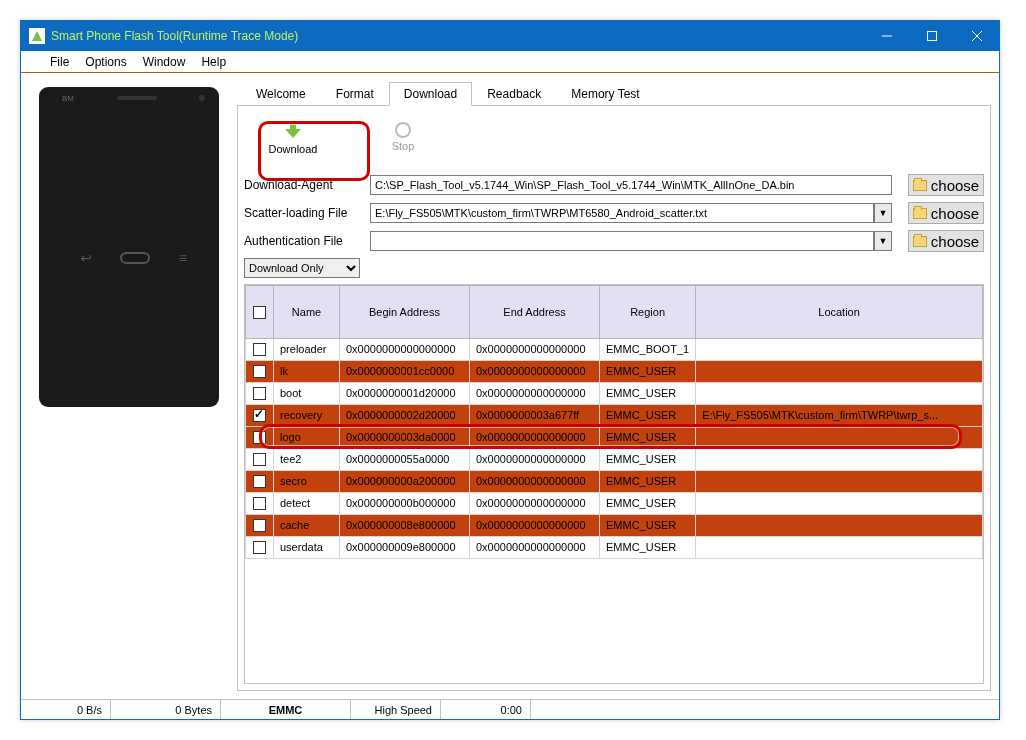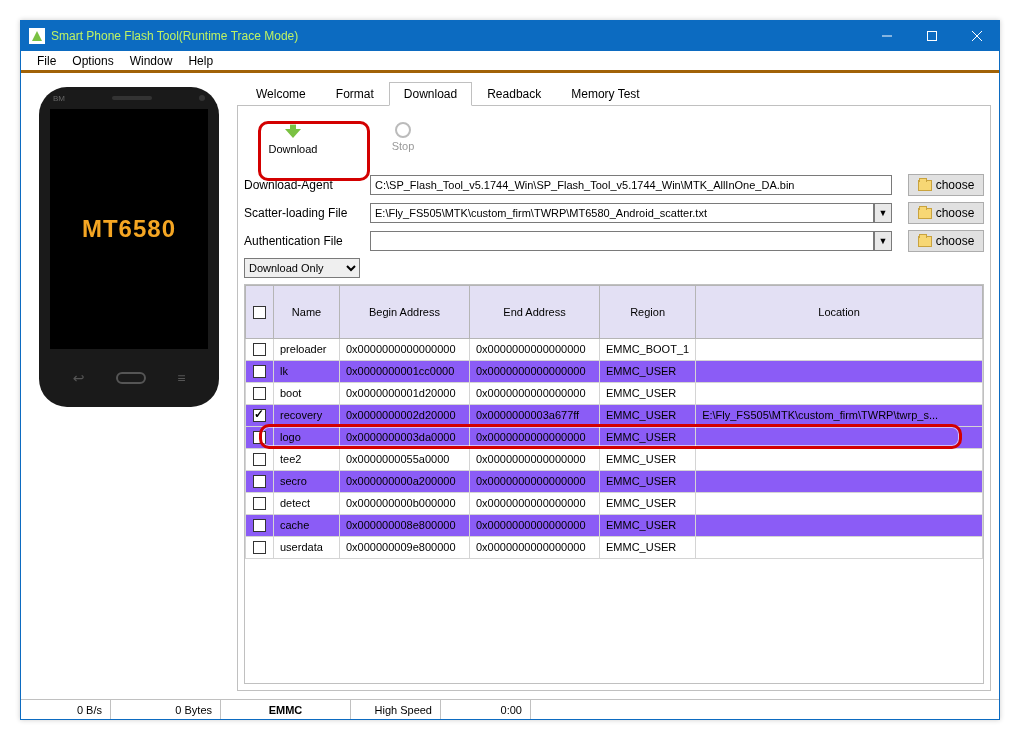--- a/index.html
+++ b/index.html
@@ -4,25 +4,25 @@
 <style>
 * { box-sizing: border-box; margin: 0; padding: 0; }
 body { font-family: "Segoe UI", Tahoma, sans-serif; font-size: 12px; background: #fff; width: 1026px; height: 740px; overflow: hidden; position: relative; }
 .window { width: 980px; height: 700px; margin: 20px; border: 1px solid #0c6bc1; background: #fff; display: flex; flex-direction: column; box-shadow: 0 0 5px rgba(0,0,0,0.2); }
 .titlebar { height: 30px; background: #0c6bc1; color: #bef264; display: flex; align-items: center; padding-left: 8px; }
 .titlebar-icon { width: 16px; height: 16px; background: #fff; margin-right: 6px; display: inline-flex; align-items: center; justify-content: center; }
 .titlebar-icon svg { width: 10px; height: 10px; }
 .titlebar-text { flex: 1; font-size: 12px; }
 .titlebar-btns { display: flex; }
 .titlebar-btn { width: 45px; height: 30px; display: flex; align-items: center; justify-content: center; color: #fff; }
-.menubar { height: 22px; display: flex; align-items: center; padding: 0 8px; background: #fff; border-bottom: 3px solid #a16207; }
+.menubar { height: 22px; display: flex; align-items: center; padding: 0 21px; background: #fff; border-bottom: 1px solid #a16207; }
 .menubar span { padding: 2px 8px; cursor: default; font-size: 12px; }
 .content { flex: 1; display: flex; padding: 8px; gap: 8px; }
 .left-panel { width: 200px; display: flex; flex-direction: column; align-items: center; padding-top: 6px; }
-.phone { width: 180px; height: 320px; background: #1a1a1a; border-radius: 28px; position: relative; display: flex; flex-direction: column; align-items: center; }
+.phone { width: 180px; height: 320px; background: #1a1a1a; border-radius: 9px; position: relative; display: flex; flex-direction: column; align-items: center; padding-left: 9px; }
 .phone-top { height: 22px; display: flex; align-items: center; justify-content: space-between; width: 100%; padding: 0 14px; }
 .phone-top .bm { color: #666; font-size: 8px; }
 .phone-top .speaker { width: 40px; height: 4px; background: #333; border-radius: 2px; }
 .phone-top .cam { width: 6px; height: 6px; background: #333; border-radius: 50%; }
 .phone-screen { width: 158px; height: 240px; background: #000; display: flex; align-items: center; justify-content: center; }
 .phone-screen span { color: #f5a623; font-weight: bold; font-size: 24px; letter-spacing: 1px; }
 .phone-bottom { flex: 1; display: flex; align-items: center; justify-content: space-around; width: 100%; padding: 0 18px; }
 .pbtn { color: #555; font-size: 14px; }
 .phone-bottom .home { width: 30px; height: 12px; border: 2px solid #555; border-radius: 8px; }
 .right-panel { flex: 1; display: flex; flex-direction: column; }
@@ -38,29 +38,29 @@
 .stop-circle { width: 16px; height: 16px; border: 2px solid #bbb; border-radius: 50%; }
 .highlight-red { position: absolute; border: 3px solid #d30000; border-radius: 10px; pointer-events: none; box-shadow: 0 0 0 1px rgba(255,255,255,0.6) inset; }
 .hl-download { left: 258px; top: 121px; width: 112px; height: 60px; }
 .hl-recovery { left: 259px; top: 424px; width: 703px; height: 25px; }
 .form-row { display: flex; align-items: center; gap: 16px; }
 .form-row label { width: 110px; font-size: 12px; }
 .form-row input[type=text] { flex: 1; height: 20px; border: 1px solid #7a7a7a; padding: 0 4px; font-size: 11px; background: #fff; }
 .combo-wrap { flex: 1; display: flex; }
 .combo-wrap input { flex: 1; height: 20px; border: 1px solid #7a7a7a; border-right: none; padding: 0 4px; font-size: 11px; }
 .combo-wrap .dd { width: 18px; height: 20px; border: 1px solid #7a7a7a; background: #e9e9e9; display: flex; align-items: center; justify-content: center; font-size: 9px; }
-.choose-btn { width: 76px; height: 22px; border: 1px solid #adadad; background: #e1e1e1; display: flex; align-items: center; justify-content: center; gap: 4px; font-size: 12px; }
+.choose-btn { width: 76px; height: 22px; border: 1px solid #adadad; background: #e1e1e1; display: flex; align-items: center; justify-content: center; gap: 4px; font-size: 15px; }
 .choose-btn .folder { width: 14px; height: 11px; background: #f7d774; border: 1px solid #c9a33e; position: relative; }
 .choose-btn .folder:before { content: ""; position: absolute; top: -3px; left: 0; width: 6px; height: 3px; background: #f7d774; border: 1px solid #c9a33e; border-bottom: none; }
 .mode-row select { height: 20px; border: 1px solid #7a7a7a; font-size: 11px; width: 116px; }
 .grid-wrap { border: 1px solid #c0c0c0; flex: 1; overflow: auto; }
 table { width: 100%; border-collapse: collapse; font-size: 11px; }
 th { background: #e3e0f4; border: 1px solid #b5b5b5; padding: 19px 6px; font-weight: normal; text-align: center; height: 22px; }
 td { border: 1px solid #d4d4d4; padding: 2px 6px; height: 22px; white-space: nowrap; overflow: hidden; text-overflow: ellipsis; }
-tr.green td { background: #8b5cf6; margin-left: 8px; }
+tr.green td { background: #c2410c; margin-left: 8px; }
 .chk { width: 13px; height: 13px; border: 1px solid #333; display: inline-block; background: #fff; vertical-align: middle; position: relative; }
 .chk.checked:after { content: "✓"; position: absolute; top: -3px; left: 0; font-size: 12px; font-weight: bold; color: #000; }
 .col-chk { width: 28px; text-align: center; }
 .col-name { width: 66px; }
 .col-begin { width: 130px; }
 .col-end { width: 130px; }
 .col-region { width: 94px; }
 .statusbar { height: 20px; border-top: 1px solid #c0c0c0; display: flex; font-size: 11px; }
 .statusbar > div { border-right: 1px solid #c0c0c0; padding: 2px 8px; display: flex; align-items: center; justify-content: flex-end; }
 .statusbar .sb-emmc { font-weight: bold; justify-content: center; }
@@ -105,23 +105,20 @@
   </div>
 
   <div class="content">
     <div class="left-panel">
       <div class="phone">
         <div class="phone-top">
           <span class="bm">BM</span>
           <span class="speaker"></span>
           <span class="cam"></span>
         </div>
-        <div class="phone-screen">
-            <span>MT6580</span>
-          </div>
         <div class="phone-bottom">
           <span class="pbtn">↩</span>
           <span class="home"></span>
           <span class="pbtn">≡</span>
         </div>
       </div>
     </div>
 
     <div class="right-panel">
       <div class="tabs">

